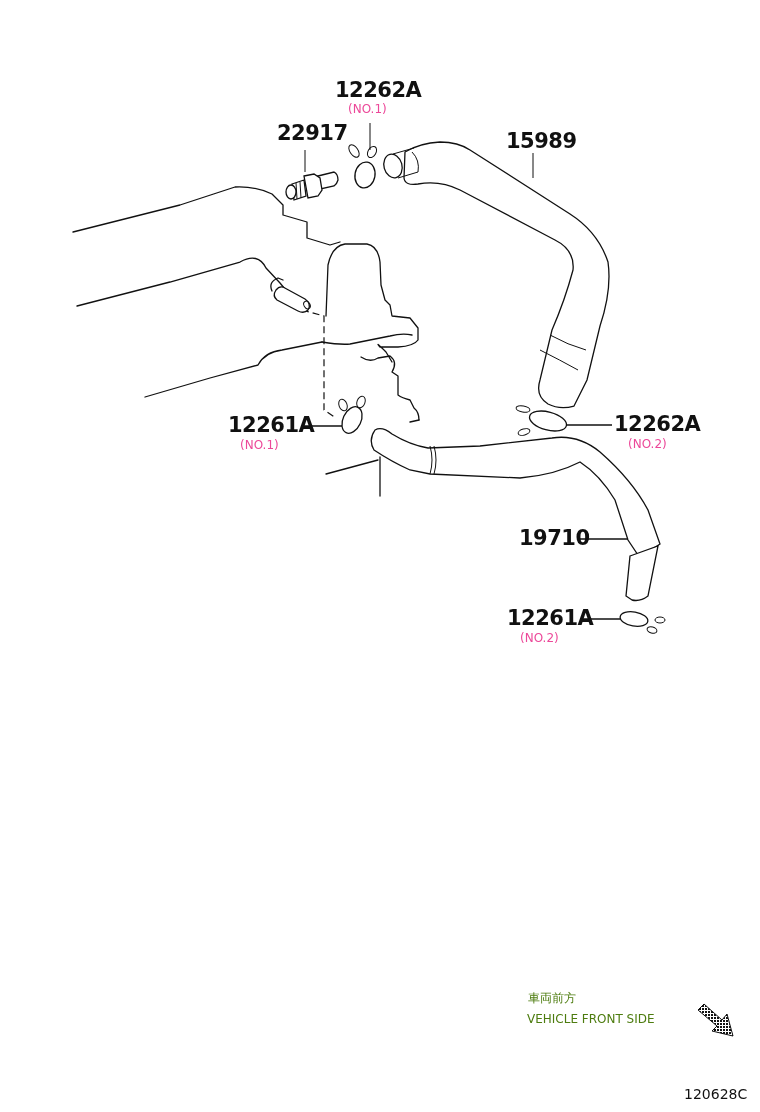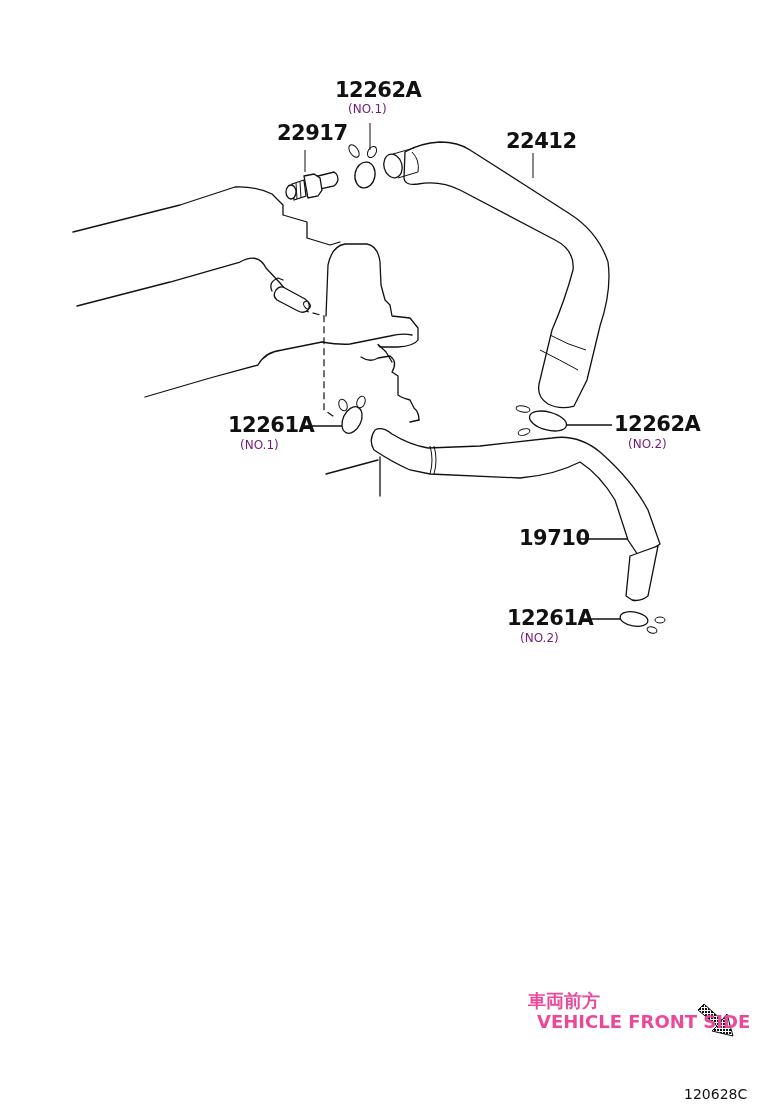--- a/index.html
+++ b/index.html
@@ -12,32 +12,31 @@
     font-size: 21px;
     color: #111111;
     letter-spacing: -0.5px;
     white-space: nowrap;
     line-height: 1;
   }
   .part-sub {
     position: absolute;
     font-family: "DejaVu Sans", sans-serif;
     font-size: 12px;
-    color: #701a75;
+    color: #ec4899;
     white-space: nowrap;
     line-height: 1;
   }
   .note {
     position: absolute;
     font-family: "DejaVu Sans", sans-serif;
-    font-size: 18px;
-    color: #ec4899;
+    font-size: 12px;
+    color: #4d7c0f;
     white-space: nowrap;
     line-height: 1;
-    font-weight: bold;
   }
   .diagram-id {
     position: absolute;
     font-family: "DejaVu Sans", sans-serif;
     font-size: 14px;
     color: #111111;
     white-space: nowrap;
     line-height: 1;
   }
   svg .ln { fill: none; stroke: #111; stroke-width: 1.3; stroke-linecap: round; stroke-linejoin: round; }
@@ -135,32 +134,32 @@
       <path d="M698,1010 L704,1004 L722,1020 L727,1014 L733,1036 L712,1031 L717,1026 Z" fill="url(#dots)" stroke="#111" stroke-width="1"></path>
     </g>
   </svg>
 
   
   <span class="part-num" style="left:335px; top:80px;">12262A</span>
   <span class="part-sub" style="left:348px; top:103px;">(NO.1)</span>
 
   <span class="part-num" style="left:277px; top:123px;">22917</span>
 
-  <span class="part-num" style="left:506px; top:131px;">22412</span>
+  <span class="part-num" style="left:506px; top:131px;">15989</span>
 
   <span class="part-num" style="left:228px; top:415px;">12261A</span>
   <span class="part-sub" style="left:240px; top:439px;">(NO.1)</span>
 
   <span class="part-num" style="left:614px; top:414px;">12262A</span>
   <span class="part-sub" style="left:628px; top:438px;">(NO.2)</span>
 
   <span class="part-num" style="left:519px; top:528px;">19710</span>
 
   <span class="part-num" style="left:507px; top:608px;">12261A</span>
   <span class="part-sub" style="left:520px; top:632px;">(NO.2)</span>
 
   
   <span class="note" style="left:528px; top:992px;">車両前方</span>
-  <span class="note" style="left:527px; top:1013px;margin-left:10px;">VEHICLE FRONT SIDE</span>
+  <span class="note" style="left:527px; top:1013px;">VEHICLE FRONT SIDE</span>
 
   
   <span class="diagram-id" style="left:684px; top:1087px;">120628C</span>
 </div>
 
 </body></html>

